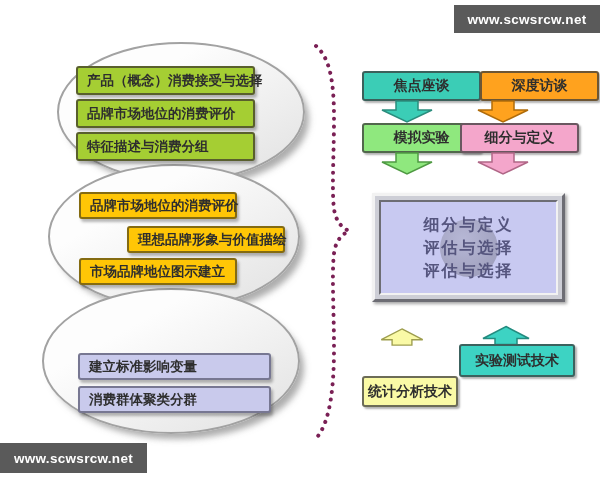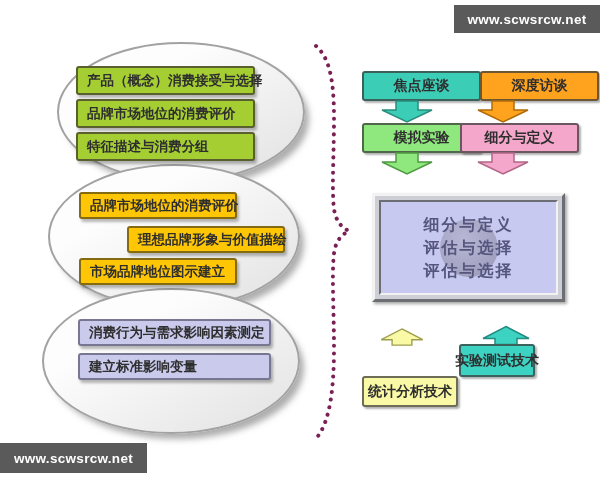--- a/index.html
+++ b/index.html
@@ -151,21 +151,21 @@
     width: 58px; height: 58px;
     margin: -29px 0 0 -29px;
     border-radius: 50%;
     background: radial-gradient(circle at 40% 35%, #9a9aa8, #4c4c58);
     opacity: 0.38;
     z-index: 1;
   }
 
   
   .t-stat { left: 362px; top: 344px; width: 96px; height: 31px; }
-  .t-test { left: 459px; top: 344px; width: 76px; height: 33px; }
+  .t-test { left: 459px; top: 344px; width: 116px; height: 33px; }
 </style>
 </head>
 <body>
 
 <div class="canvas">
 
   <div class="wm wm-tr">
     <span>www.scwsrcw.net</span>
   </div>
   <div class="wm wm-bl">
@@ -177,22 +177,22 @@
   <div class="ellipse e3"></div>
 
   <div class="stagebox green g1 r0">产品（概念）消费接受与选择</div>
   <div class="stagebox green g1 r1">品牌市场地位的消费评价</div>
   <div class="stagebox green g1 r2">特征描述与消费分组</div>
 
   <div class="stagebox gold g2 r0">品牌市场地位的消费评价</div>
   <div class="stagebox gold g2 r1">理想品牌形象与价值描绘</div>
   <div class="stagebox gold g2 r2">市场品牌地位图示建立</div>
 
-  <div class="stagebox lavender g3 r0">消费行为与需求影响因素测定</div>
   <div class="stagebox lavender g3 r1">建立标准影响变量</div>
+  <div class="stagebox lavender g3 r2">消费群体聚类分群</div>
 
   <div class="brace">
     <svg viewBox="0 0 64 404" xmlns="http://www.w3.org/2000/svg">
       <path d="M 16 6
                C 30 18, 34 42, 34 78
                C 34 118, 31 158, 35 174
                C 38 184, 43 188, 49 191
                C 43 194, 38 198, 35 208
                C 31 224, 34 268, 34 308
                C 34 348, 30 380, 18 396" fill="none" stroke="#7a2055" stroke-width="4" stroke-dasharray="0.1 7.6" stroke-linecap="round"></path>

